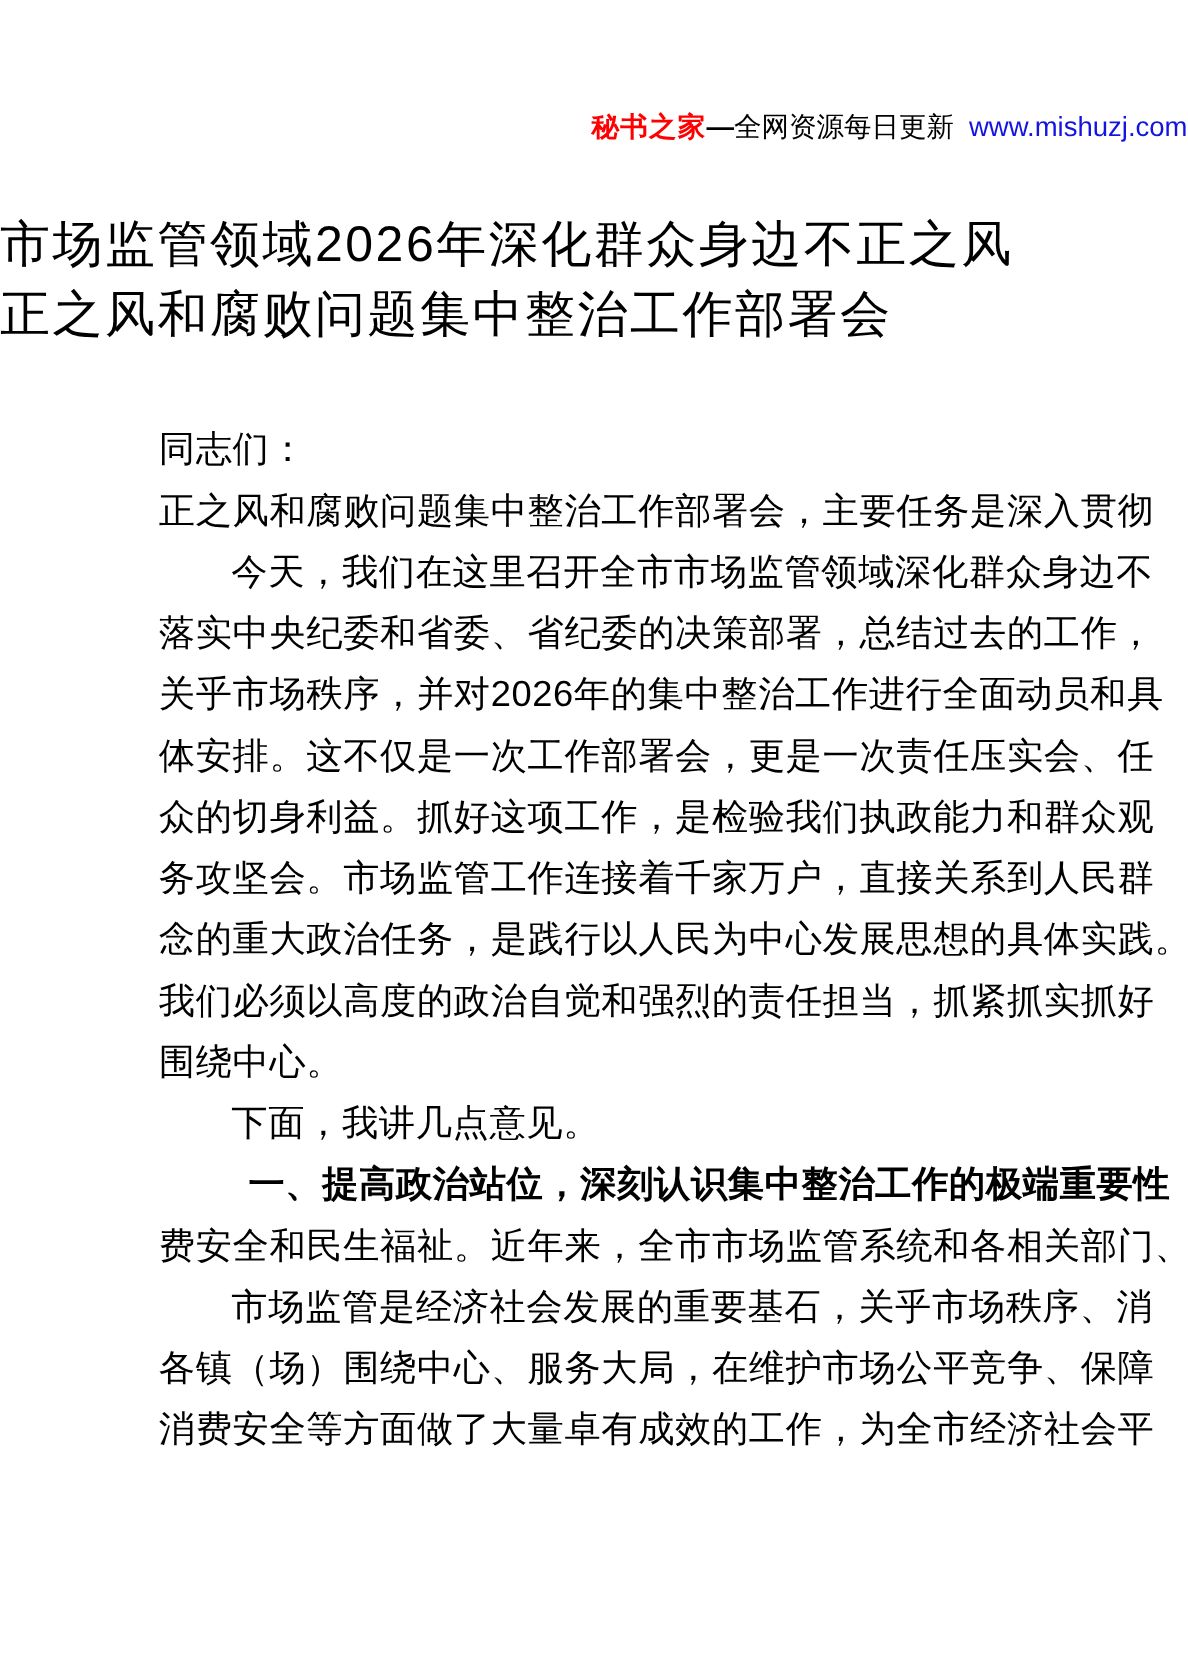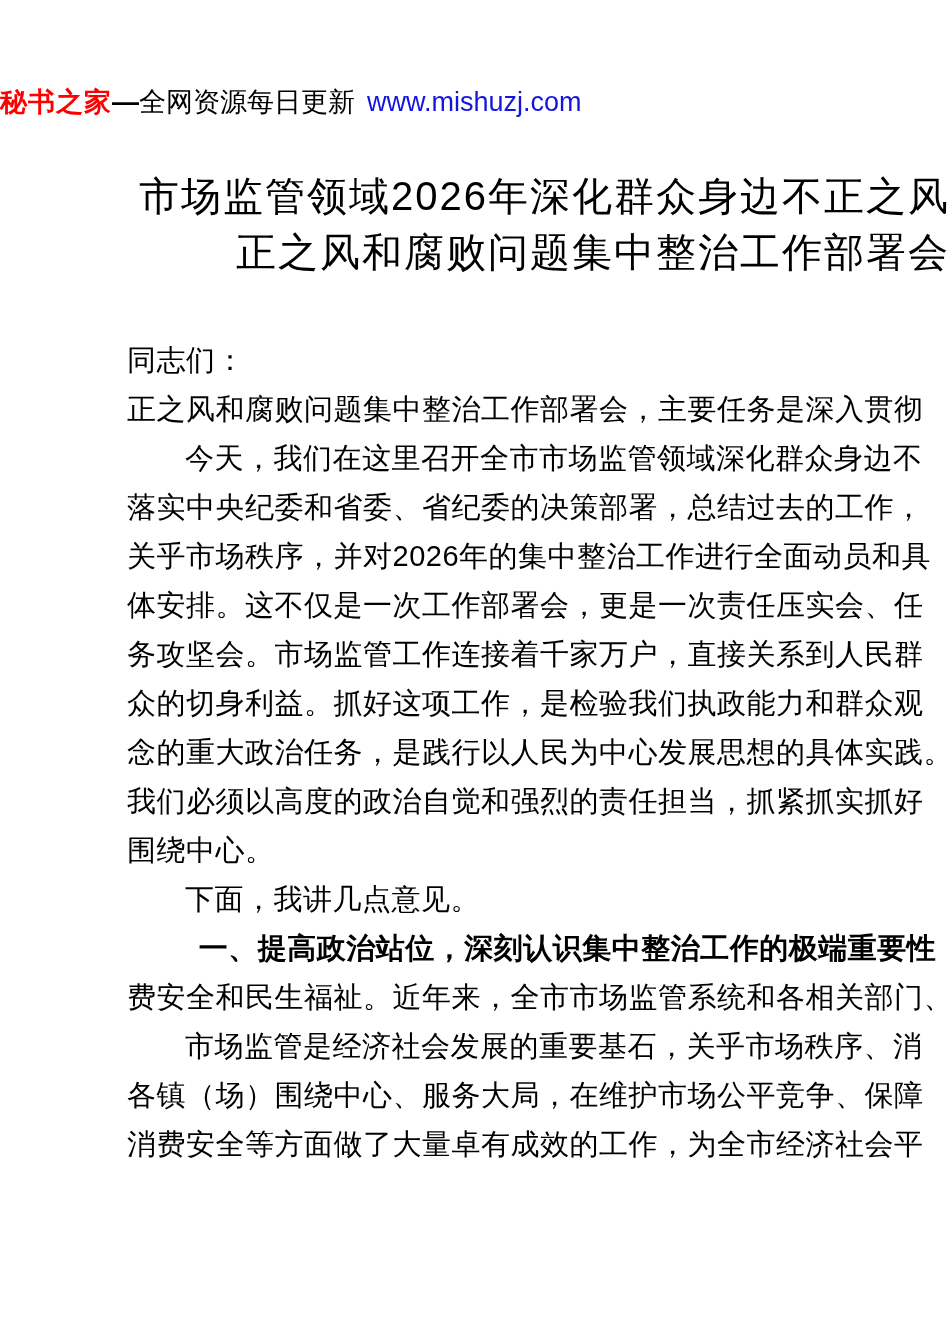--- a/index.html
+++ b/index.html
@@ -11,22 +11,22 @@
     font-family: "Liberation Sans", "DejaVu Sans", sans-serif;
     color: #000000;
   }
   .page {
     width: 950px;
     height: 1344px;
     background: #ffffff;
   }
   .header {
     padding-top: 86px;
-    text-align: left;
-    font-size: 27px;
+    text-align: right;
+    font-size: 22px;
     line-height: 32px;
     white-space: nowrap;
   }
   .header .site {
     color: #ff0000;
     font-weight: bold;
     letter-spacing: 1px;
   }
   .header .sep {
     color: #000000;
@@ -34,21 +34,21 @@
   }
   .header .tag {
     color: #000000;
   }
   .header .url {
     color: #1414e0;
     margin-left: 12px;
   }
   .title {
     margin-top: 50px;
-    text-align: right;
+    text-align: left;
     font-size: 40px;
     font-weight: 400;
     line-height: 56px;
     letter-spacing: 2px;
   }
   .title .tline { display: block; }
   .docbody {
     margin-top: 56px;
     padding-left: 127px;
     font-size: 29px;
@@ -81,22 +81,22 @@
     <span class="tline">正之风和腐败问题集中整治工作部署会</span>
   </h1>
 
   <div class="docbody">
       <div class="line">同志们：</div>
       <div class="line">正之风和腐败问题集中整治工作部署会，主要任务是深入贯彻</div>
       <div class="line indent">今天，我们在这里召开全市市场监管领域深化群众身边不</div>
       <div class="line">落实中央纪委和省委、省纪委的决策部署，总结过去的工作，</div>
       <div class="line">关乎市场秩序，并对2026年的集中整治工作进行全面动员和具</div>
       <div class="line">体安排。这不仅是一次工作部署会，更是一次责任压实会、任</div>
+      <div class="line">众的切身利益。抓好这项工作，是检验我们执政能力和群众观</div>
       <div class="line">务攻坚会。市场监管工作连接着千家万户，直接关系到人民群</div>
-      <div class="line">众的切身利益。抓好这项工作，是检验我们执政能力和群众观</div>
       <div class="line">念的重大政治任务，是践行以人民为中心发展思想的具体实践。</div>
       <div class="line">我们必须以高度的政治自觉和强烈的责任担当，抓紧抓实抓好</div>
       <div class="line">围绕中心。</div>
       <div class="line indent">下面，我讲几点意见。</div>
       <div class="line indent heading">一、提高政治站位，深刻认识集中整治工作的极端重要性</div>
       <div class="line">费安全和民生福祉。近年来，全市市场监管系统和各相关部门、</div>
       <div class="line indent">市场监管是经济社会发展的重要基石，关乎市场秩序、消</div>
       <div class="line">各镇（场）围绕中心、服务大局，在维护市场公平竞争、保障</div>
       <div class="line">消费安全等方面做了大量卓有成效的工作，为全市经济社会平</div>
     </div>

